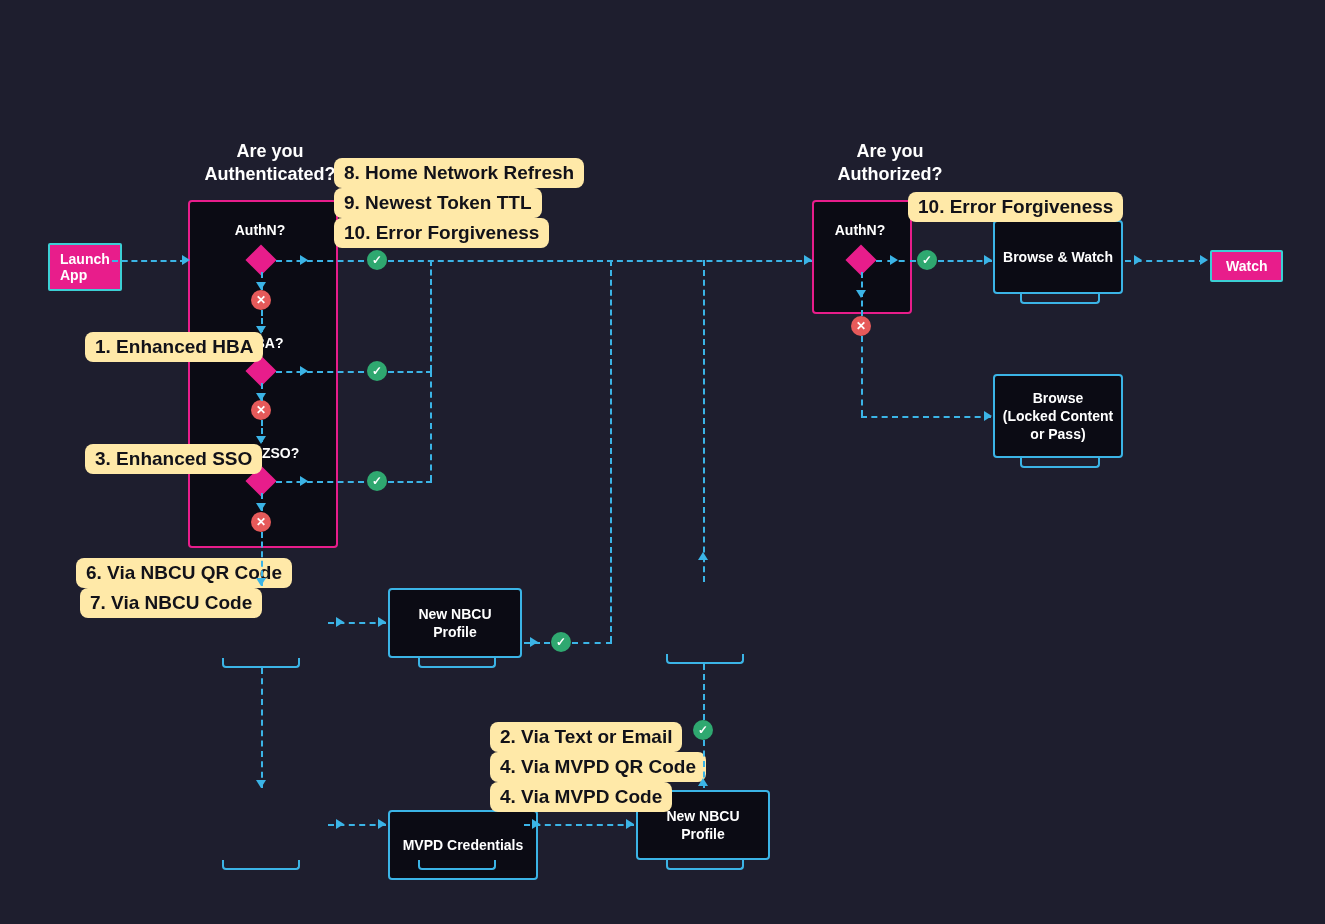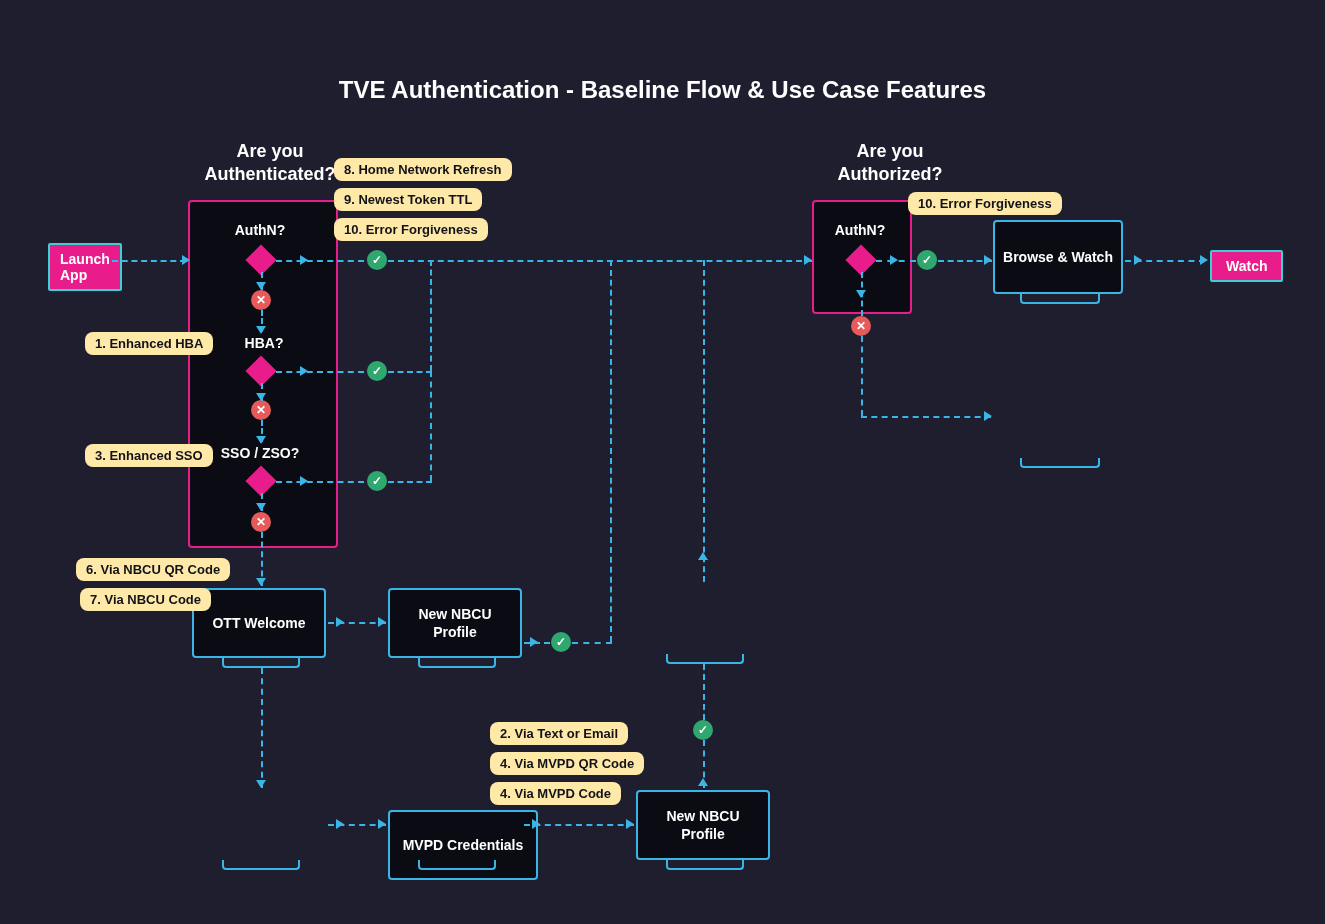--- a/index.html
+++ b/index.html
@@ -3,21 +3,21 @@
 <meta charset="utf-8">
 <style>
   html,body{margin:0;padding:0;background:#1e1e2e;font-family:"Segoe UI",Arial,sans-serif;color:#fff}
   #stage{position:relative;width:1325px;height:924px;background:#1e1e2e}
   .title{position:absolute;font-weight:700;font-size:24px;text-align:center;width:100%}
   .section-head{position:absolute;font-weight:700;font-size:18px;text-align:center;color:#fff;line-height:1.25}
   
   .action-chip{position:absolute;background:#e81d8b;color:#fff;font-weight:700;font-size:14px;
                border:2px solid #3ccfd4;padding:6px 10px;border-radius:2px;box-sizing:border-box;text-align:left;line-height:1.15}
   
-  .tag{position:absolute;background:#ffe9a8;color:#121219;font-size:13px;font-weight:600;
+  .tag{position:absolute;background:#ffe9a8;color:#121219;font-size:19px;font-weight:600;
        padding:4px 10px;border-radius:8px;white-space:nowrap}
   
   .tv{position:absolute;border:2px solid #3bb4e6;background:#0b0b14;border-radius:4px;
       display:flex;align-items:center;justify-content:center;text-align:center;
       color:#fff;font-weight:600;font-size:14px;box-sizing:border-box;padding:6px;line-height:1.3}
   .tv-stand{position:absolute;height:8px;border:2px solid #3bb4e6;border-top:none;border-radius:0 0 4px 4px;background:transparent}
   
   .frame{position:absolute;border:2px solid #e81d8b;background:#0b0b14;border-radius:4px}
   .qlabel{position:absolute;color:#fff;font-size:14px;font-weight:600;text-align:center}
   
@@ -34,21 +34,20 @@
   .ar{position:absolute;width:0;height:0}
   .ar.r{border-top:5px solid transparent;border-bottom:5px solid transparent;border-left:8px solid #3bb4e6}
   .ar.d{border-left:5px solid transparent;border-right:5px solid transparent;border-top:8px solid #3bb4e6}
   .ar.u{border-left:5px solid transparent;border-right:5px solid transparent;border-bottom:8px solid #3bb4e6}
 </style>
 </head>
 <body>
 
 <div id="stage">
 
-  <div class="title" style="top:76px">TVE Authentication - Baseline Flow &amp; Use Case Features</div>
 
   <div class="section-head" style="left:180px;top:140px;width:180px;white-space:pre-line">Are you
 Authenticated?</div>
   <div class="section-head" style="left:800px;top:140px;width:180px;white-space:pre-line">Are you
 Authorized?</div>
 
   <div class="action-chip" style="left:48px;top:243px;white-space:pre-line">Launch
 App</div>
 
   <div class="action-chip" style="left:1210px;top:250px;padding:6px 14px">Watch</div>
@@ -73,21 +72,20 @@
   <div class="circ ok" style="left:367px;top:361px">✓</div>
   <div class="circ ok" style="left:367px;top:471px">✓</div>
 
   <div class="qlabel" style="left:820px;top:222px;width:80px">AuthN?</div>
   <div class="diamond" style="left:850px;top:249px"></div>
 
   <div class="circ ok" style="left:917px;top:250px">✓</div>
 
   <div class="circ no" style="left:851px;top:316px">✕</div>
 
-  <div class="tv" style="left:192px;top:588px;width:134px;height:70px">OTT Welcome</div>
   <div class="tv-stand" style="left:222px;top:658px;width:74px"></div>
 
   <div class="tv" style="left:388px;top:588px;width:134px;height:70px">New NBCU Profile</div>
   <div class="tv-stand" style="left:418px;top:658px;width:74px"></div>
 
   <div class="tv-stand" style="left:666px;top:654px;width:74px"></div>
 
   <div class="tv-stand" style="left:222px;top:860px;width:74px"></div>
 
   <div class="tv" style="left:388px;top:810px;width:150px;height:70px">MVPD Credentials</div>
@@ -96,20 +94,23 @@
   <div class="tv" style="left:636px;top:790px;width:134px;height:70px">New NBCU Profile</div>
   <div class="tv-stand" style="left:666px;top:860px;width:74px"></div>
 
   <div class="circ ok" style="left:551px;top:632px">✓</div>
 
   <div class="circ ok" style="left:693px;top:720px">✓</div>
 
   <div class="tv" style="left:993px;top:220px;width:130px;height:74px">Browse &amp; Watch</div>
   <div class="tv-stand" style="left:1020px;top:294px;width:76px"></div>
 
+  <div class="tv" style="left:993px;top:374px;width:130px;height:84px;white-space:pre-line">Browse
+(Locked Content
+or Pass)</div>
   <div class="tv-stand" style="left:1020px;top:458px;width:76px"></div>
 
   <div class="tag" style="left:85px;top:332px">1. Enhanced HBA</div>
   <div class="tag" style="left:85px;top:444px">3. Enhanced SSO</div>
   <div class="tag" style="left:76px;top:558px">6. Via NBCU QR Code</div>
   <div class="tag" style="left:80px;top:588px">7. Via NBCU Code</div>
 
   <div class="tag" style="left:334px;top:158px">8. Home Network Refresh</div>
   <div class="tag" style="left:334px;top:188px">9. Newest Token TTL</div>
   <div class="tag" style="left:334px;top:218px">10. Error Forgiveness</div>

